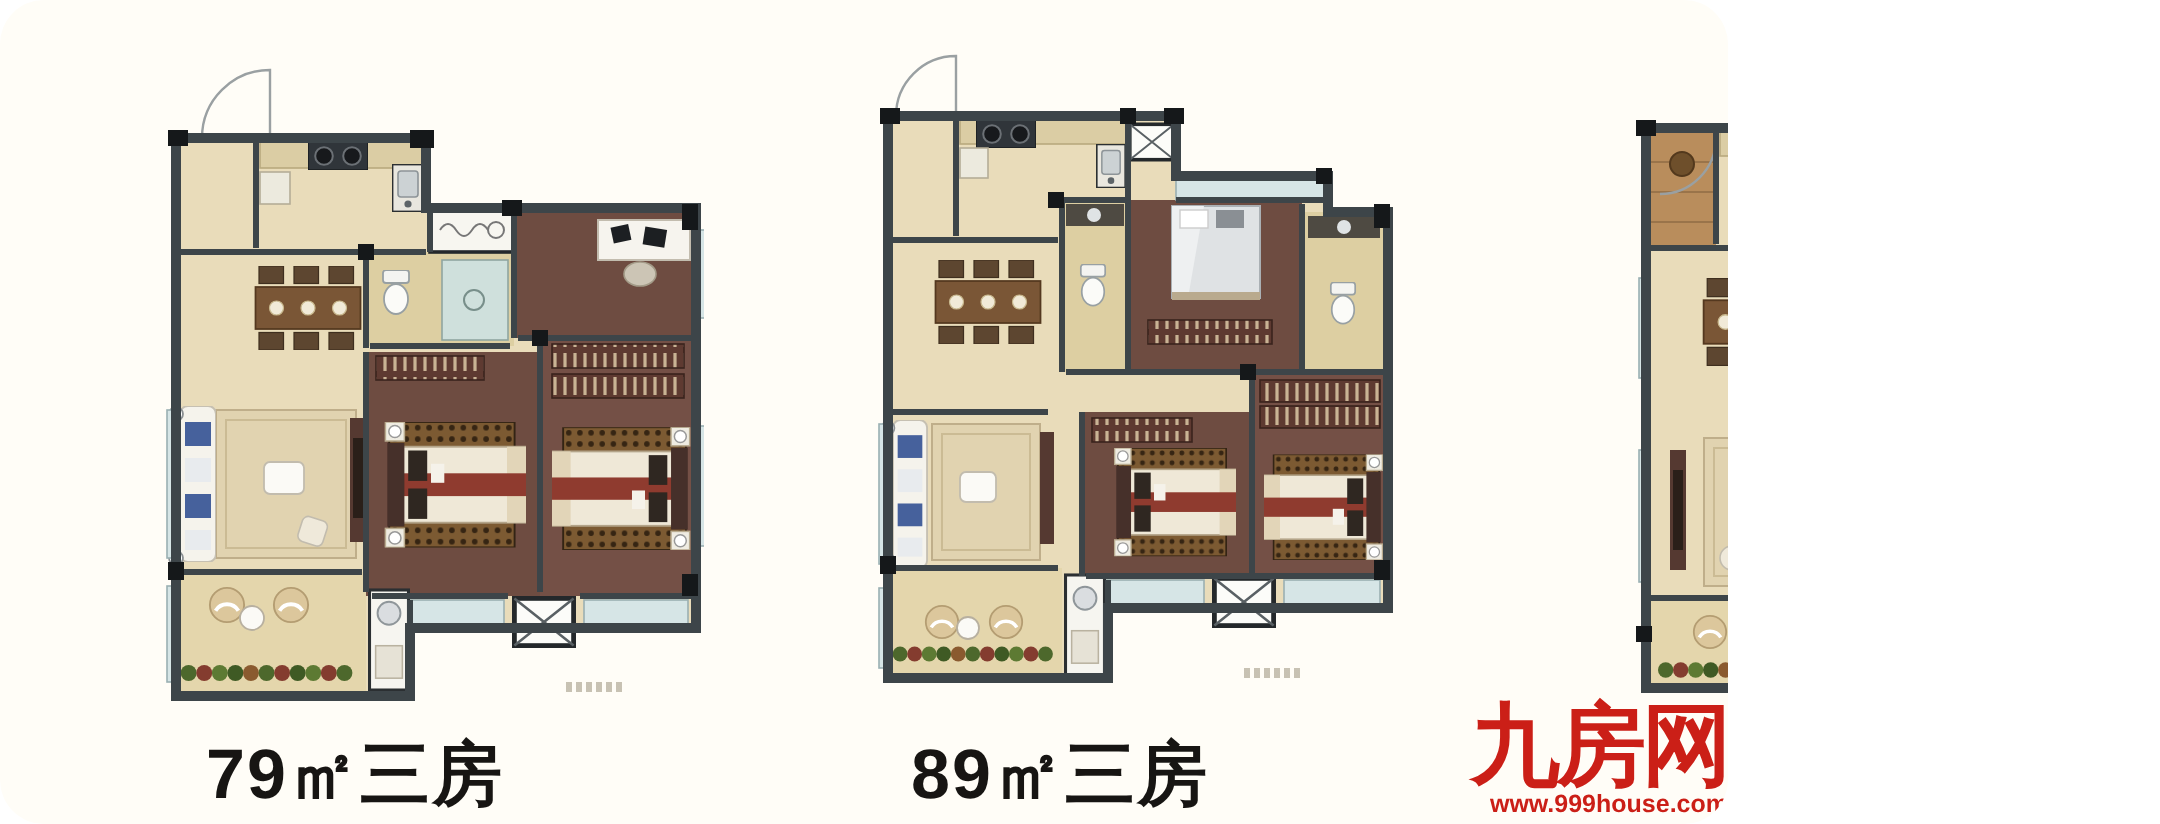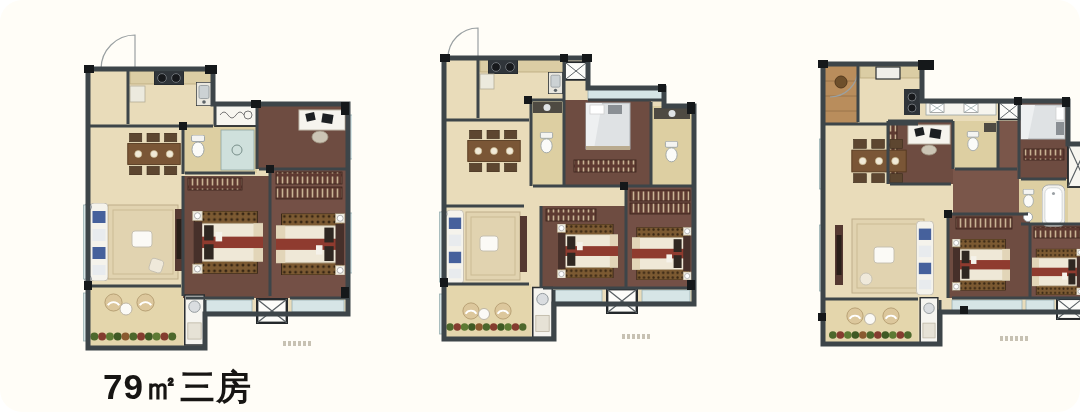--- a/index.html
+++ b/index.html
@@ -4,21 +4,21 @@
 <style>
   :root{
     --bg:#fffdf7; --ink:#171513; --brand_red:#cb1f17;
     --wall:#3d4549; --wall_black:#15181a;
     --floor_light:#e9dcba; --floor_bath:#ddcfa2;
     --floor_bedroom:#6e4c41; --floor_bedroom_alt:#745046;
     --balcony:#e4d6ac; --window_glass:#d6e5e6;
   }
   html,body{margin:0;padding:0;background:#fff;}
   body{font-family:"Liberation Sans","DejaVu Sans",sans-serif;}
-  .stage{position:relative;width:1080px;height:412px;background:var(--bg);overflow:hidden;border-radius:22px;}
+  .stage{position:relative;width:864px;height:412px;background:var(--bg);overflow:hidden;border-radius:22px;}
   .plan{position:absolute;}
   .plan svg{display:block;width:100%;height:100%;}
   #plan-79{left:40px;top:5px;width:272px;height:334px;}
   #plan-89{left:396px;top:10px;width:266px;height:316px;}
   #plan-106{left:778px;top:19px;width:275px;height:315px;}
   .caption{position:absolute;top:364px;text-align:center;font-size:35px;font-weight:800;
            color:var(--ink);letter-spacing:1px;white-space:nowrap;}
   #cap-79{left:40px;width:275px;}
   #cap-89{left:390px;width:280px;}
   #cap-106{left:748px;width:300px;}
@@ -391,15 +391,20 @@
         <rect x="196" y="48" width="8" height="8" class="blk"></rect>
       <rect x="126" y="161" width="8" height="8" class="blk"></rect>
     </svg>
   </figure>
 
   <div class="fineprint" id="fp1"></div>
   <div class="fineprint" id="fp2"></div>
   <div class="fineprint" id="fp3"></div>
 
   <div class="caption" id="cap-79">79㎡三房</div>
-
+  <div class="caption" id="cap-89">89㎡三房</div>
+
+  <div class="wm">
+    <div class="wm-logo">九房网</div>
+    <div class="wm-url">www.999house.com</div>
+  </div>
 
 </div>
 
 </body></html>

